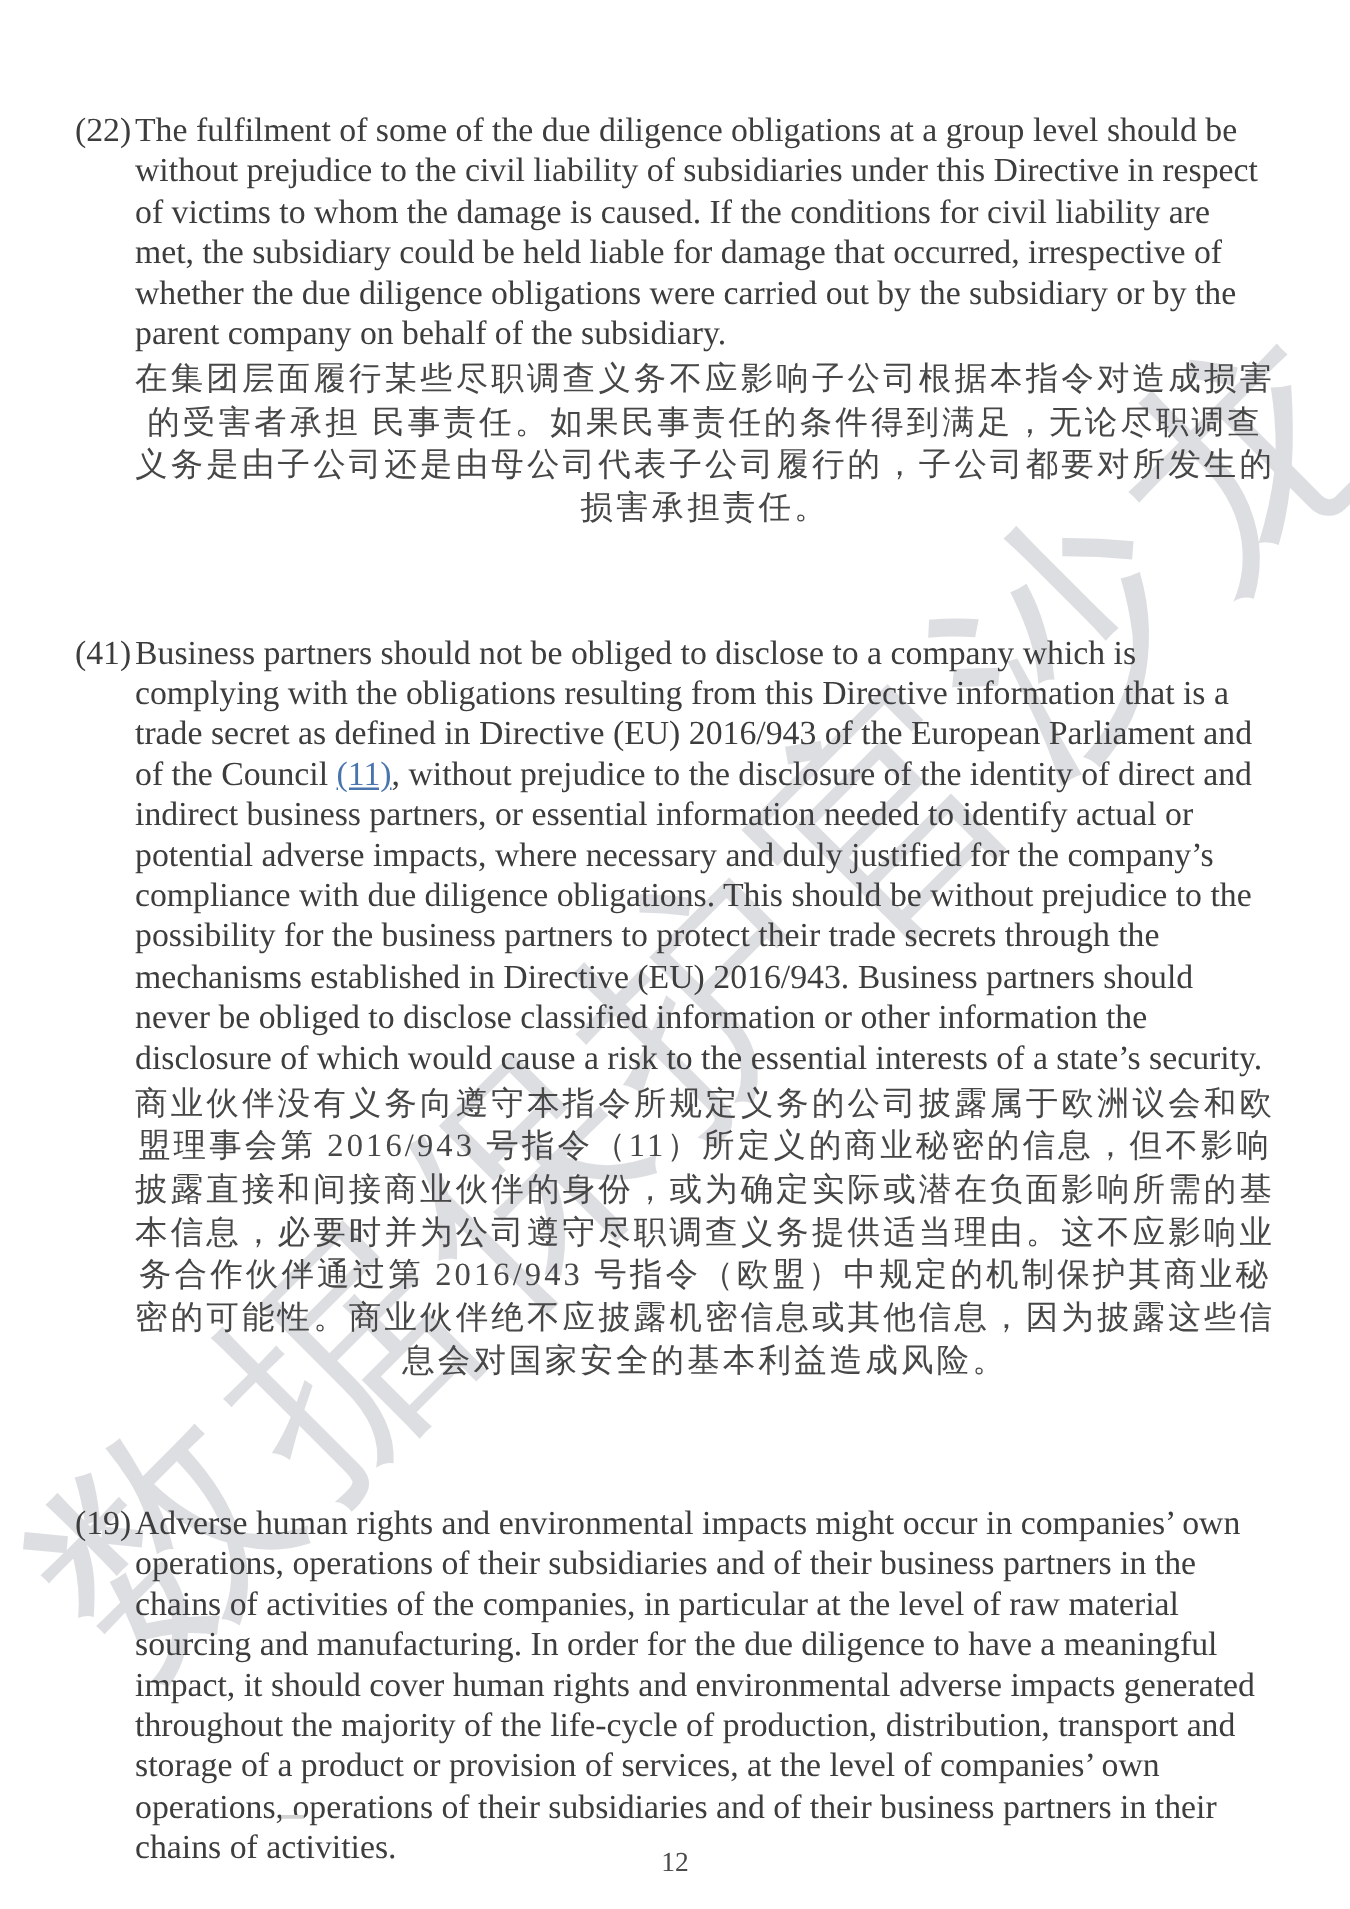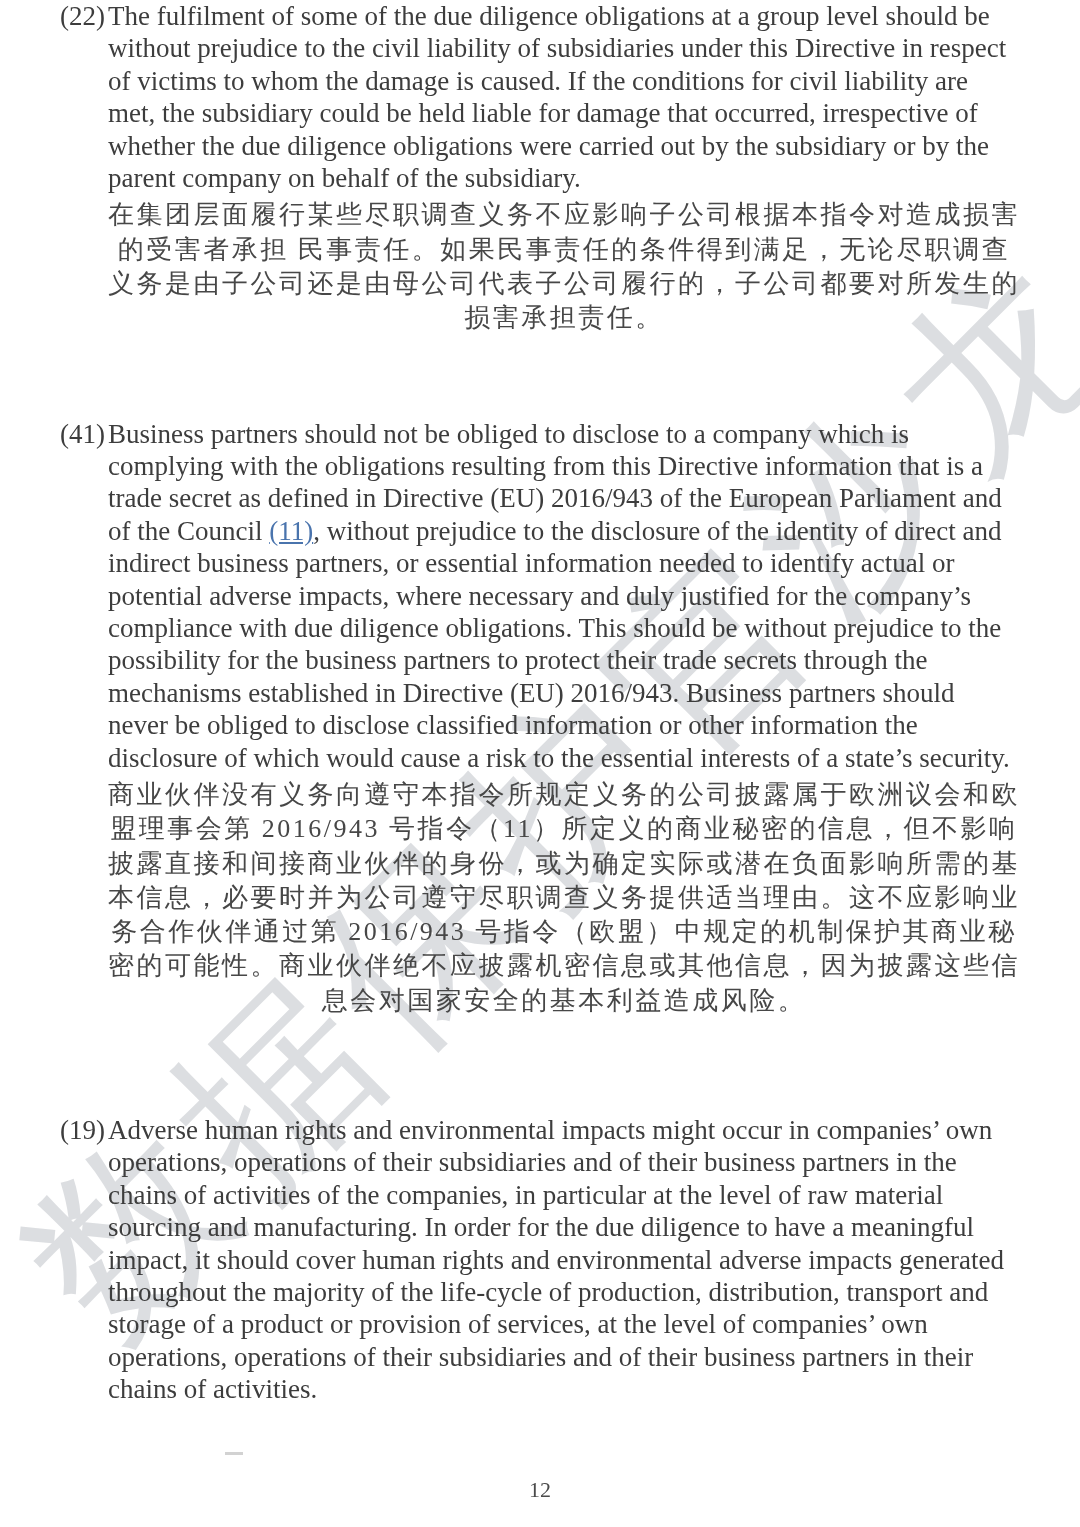--- a/index.html
+++ b/index.html
@@ -28,21 +28,21 @@
     color:#474747;
     font-family:"Liberation Serif","DejaVu Sans",serif;
   }
   .intro { margin:84px 0 0 48px; width:912px; }
   .item { position:relative; padding-left:48px; width:912px; }
   .item .num {
     position:absolute; left:0; top:0;
     font-size:27px; line-height:1.2; color:#3d3d3d;
     font-family:"Liberation Serif", serif;
   }
-  .item-22 { }
+  .item-22 { margin-top:88px; }
   .item-23 { margin-top:82px; }
   .item-24 { margin-top:96px; }
   .zh-block { margin-top:4px;text-align:center; }
   .footnote-link {
     color:#4a74ad; text-decoration:underline; cursor:pointer;
   }
   .artifact-dash {
     position:absolute; left:225px; top:1452px; width:18px; height:3px;
     background:#d2d2d2;
   }

